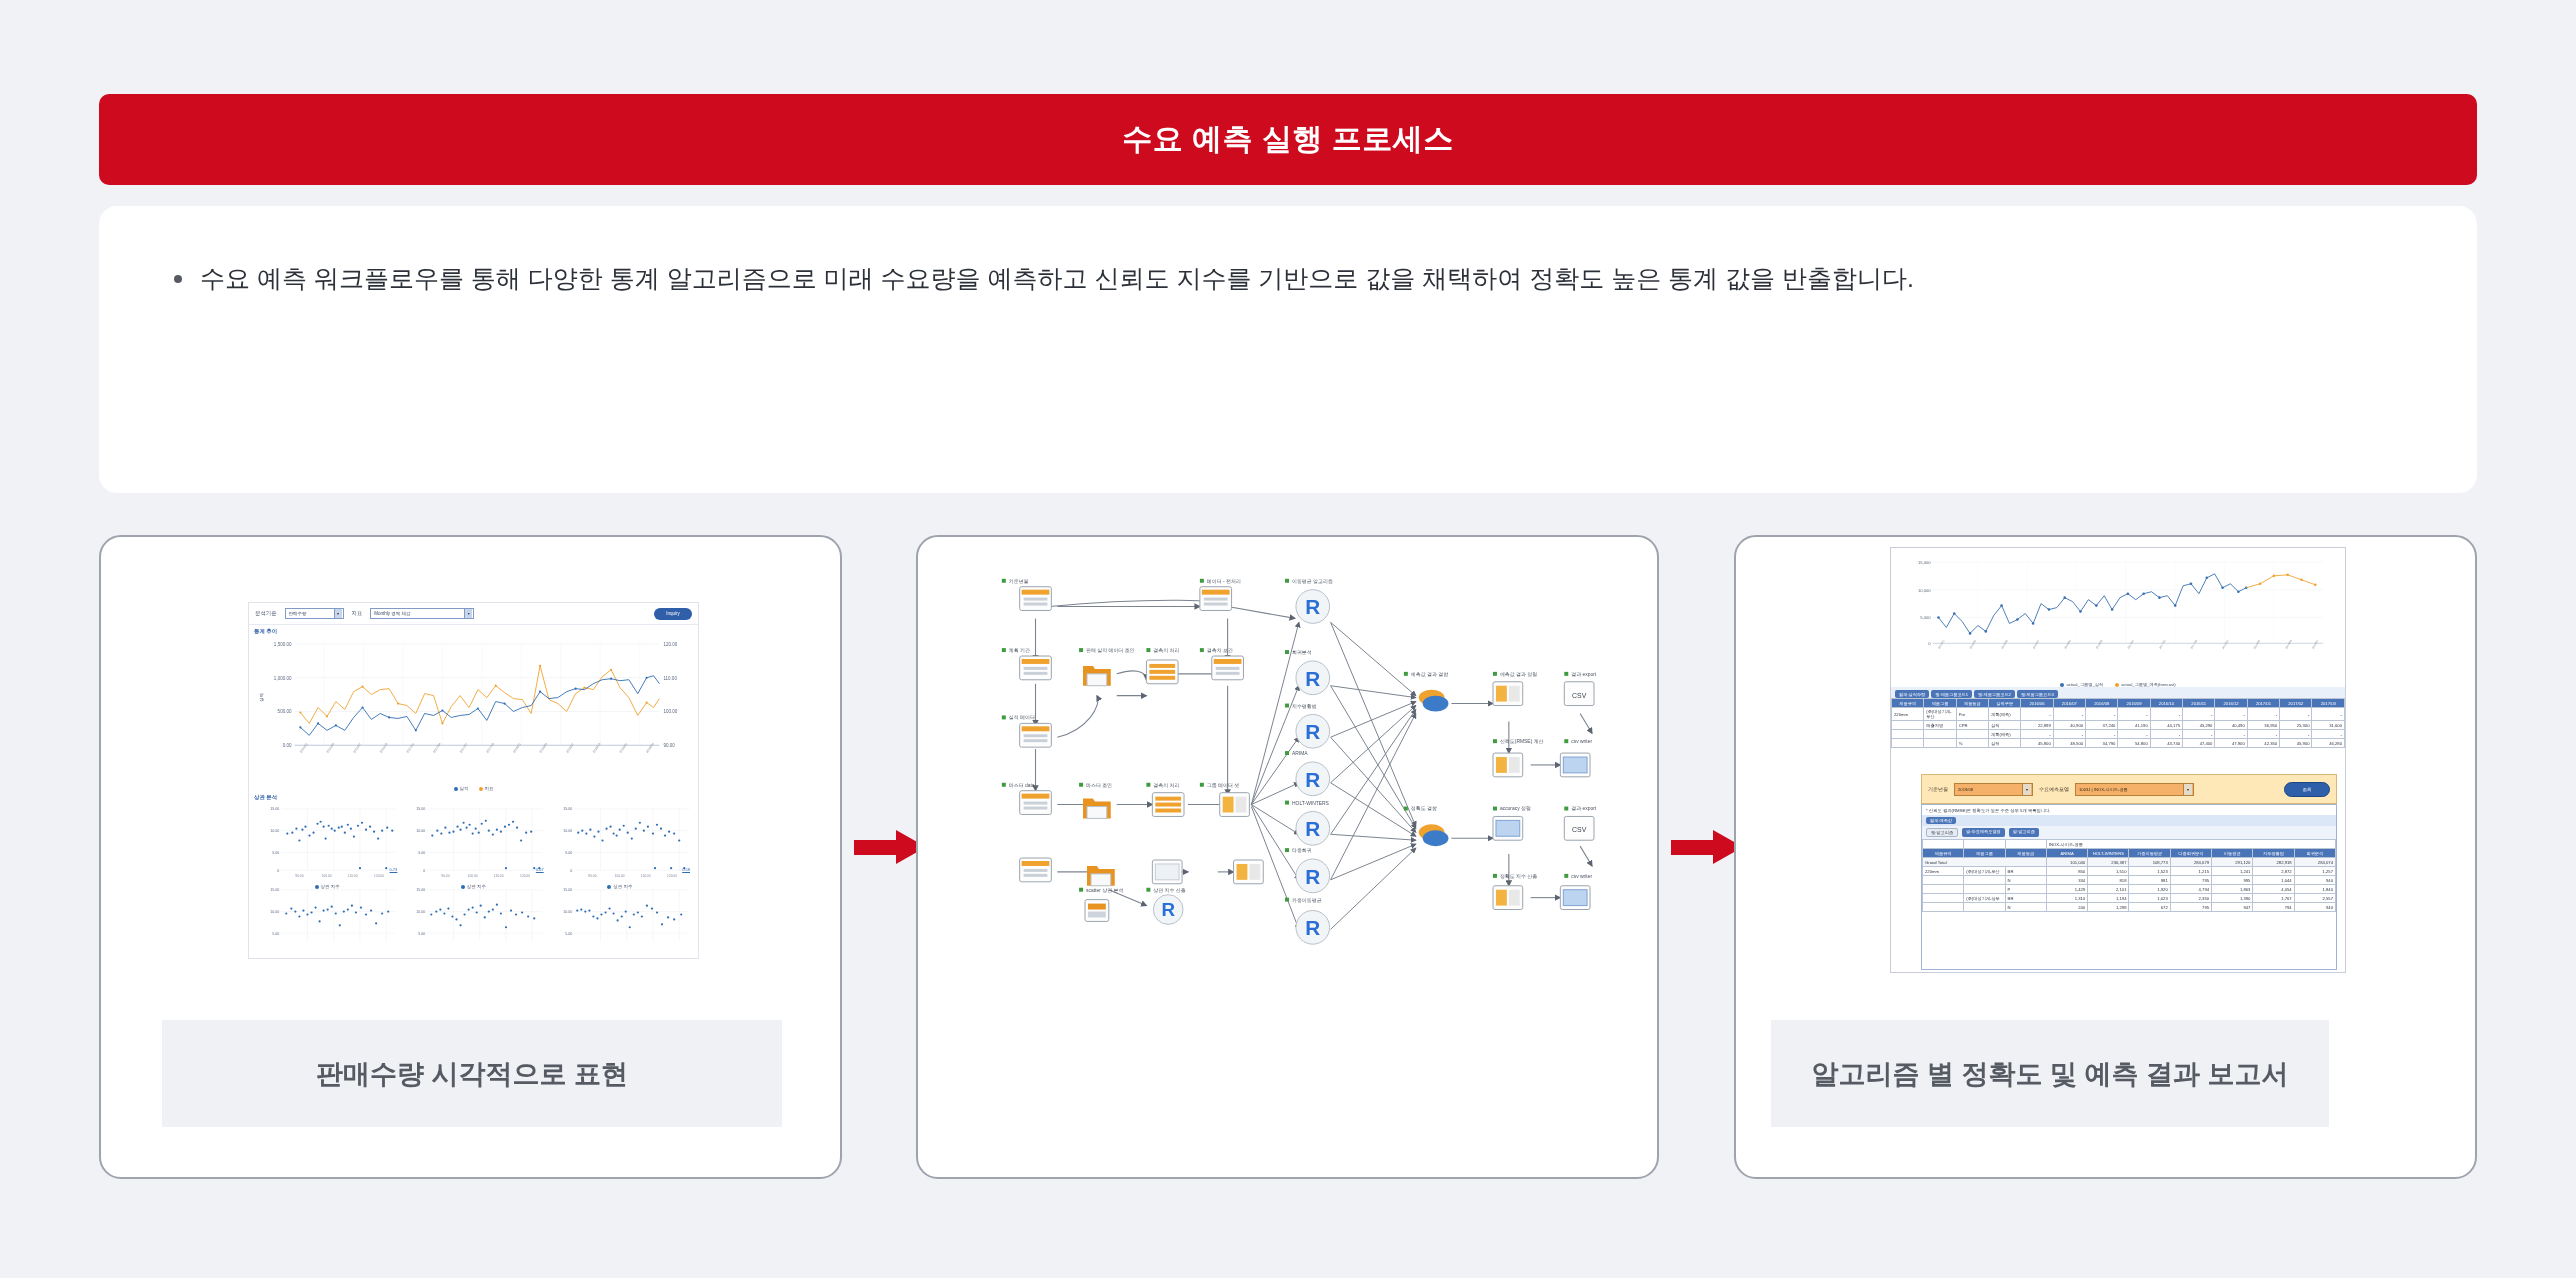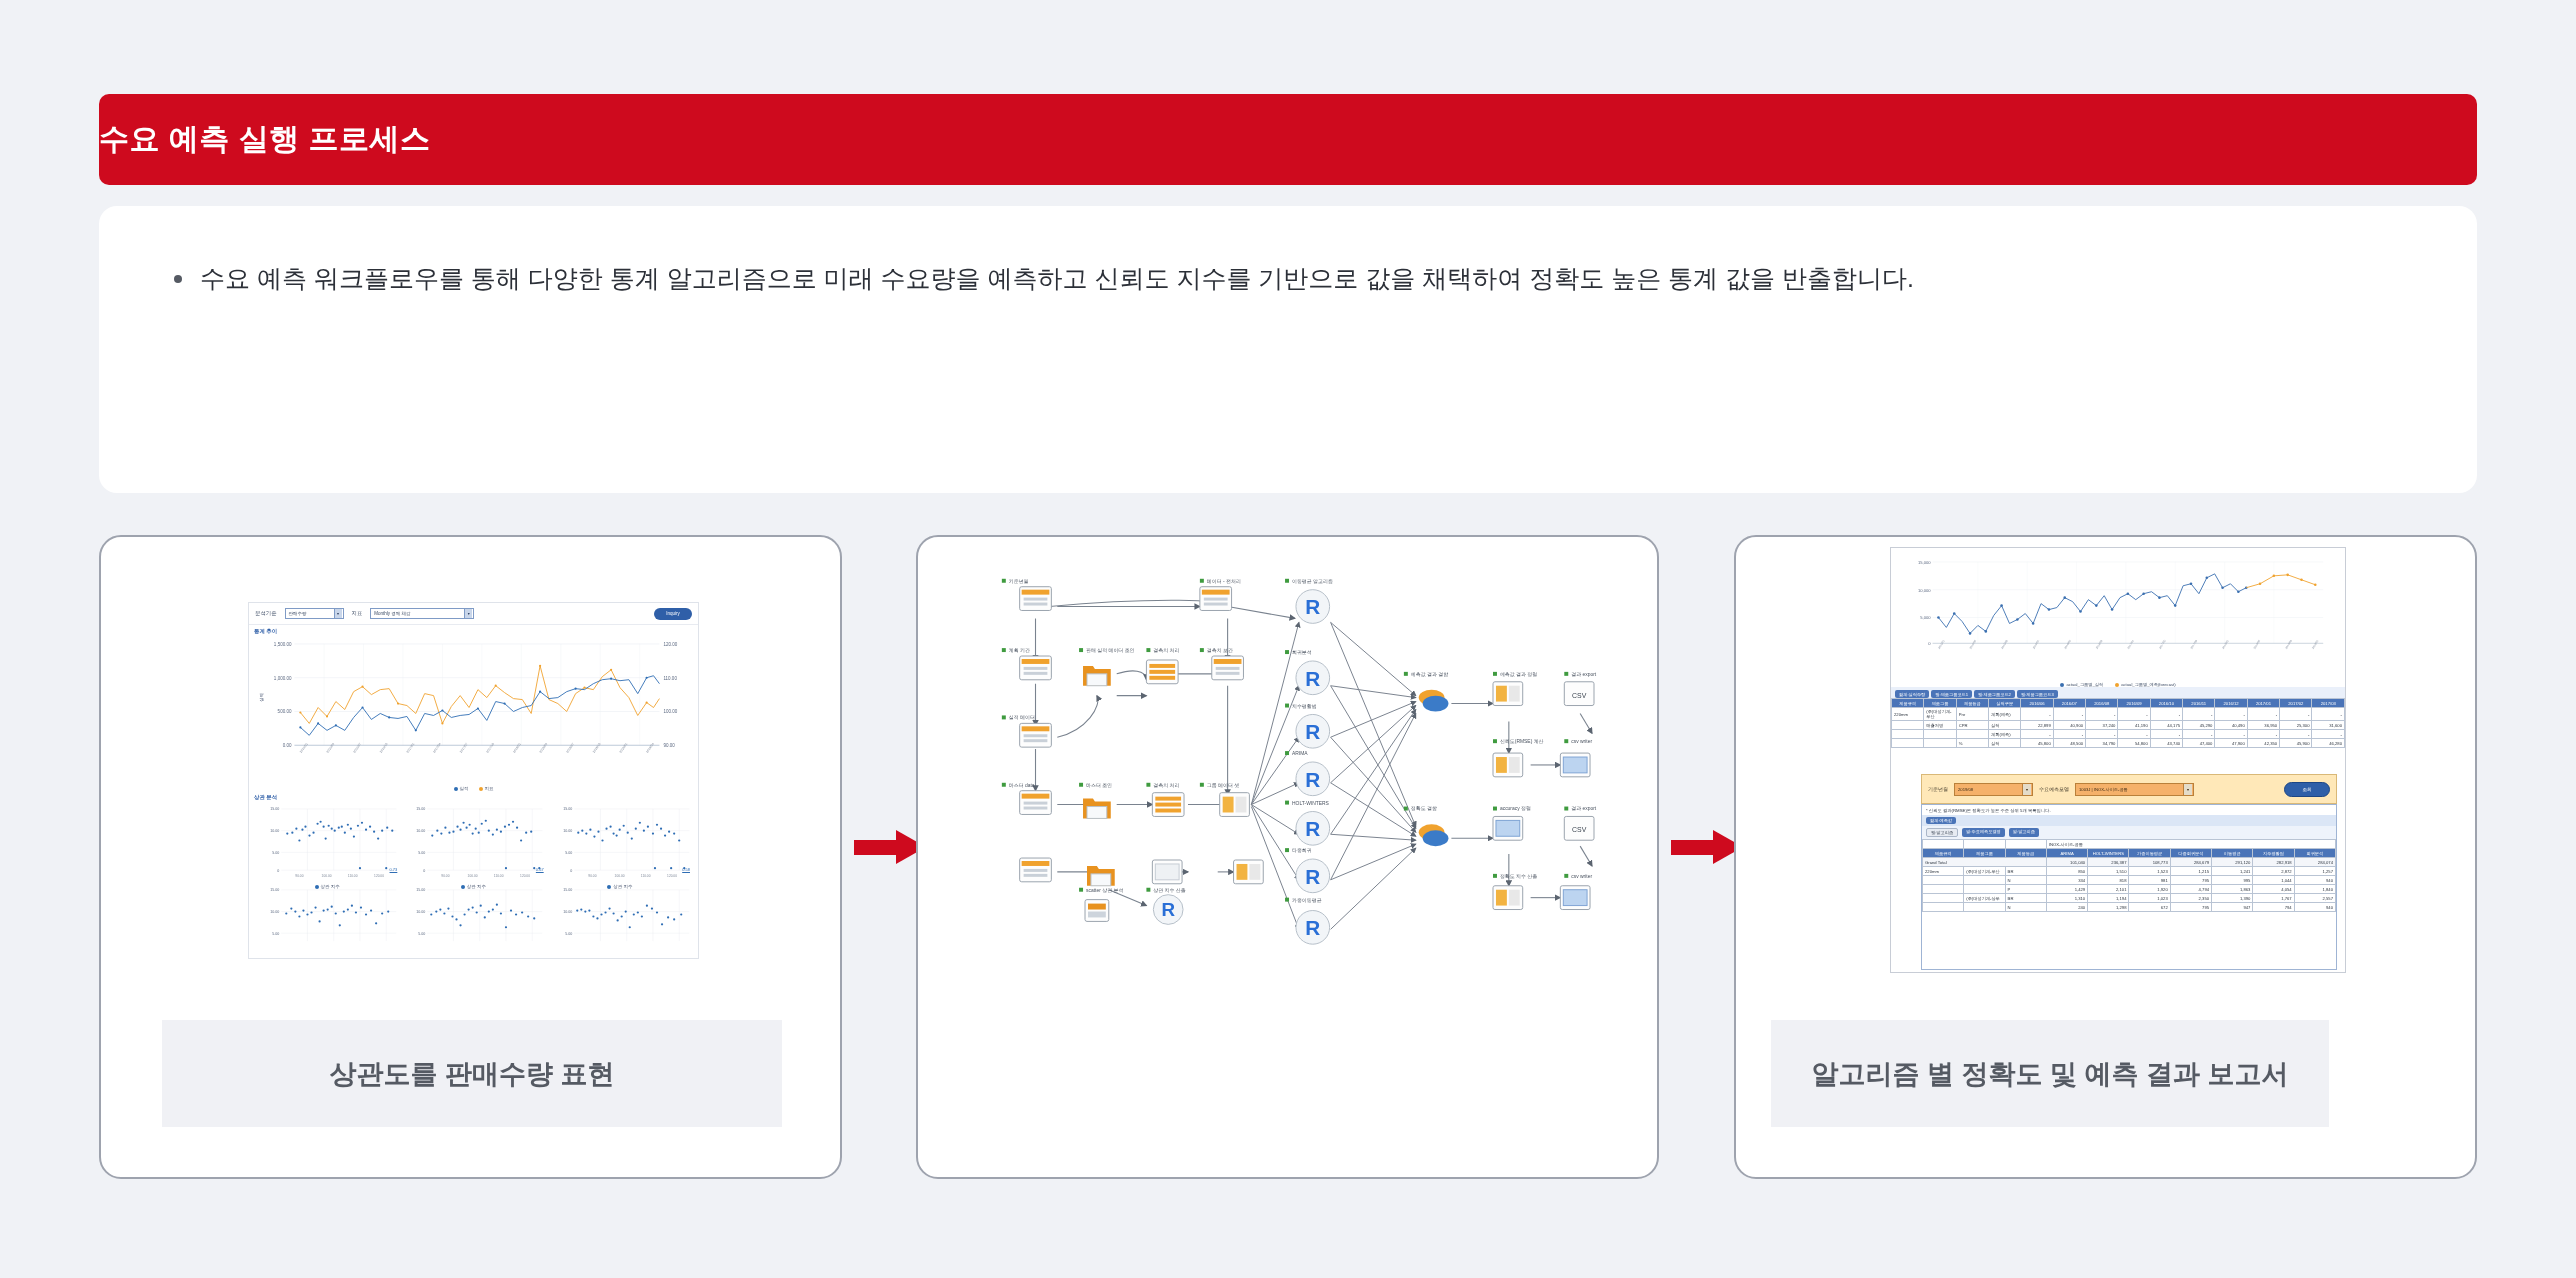--- a/index.html
+++ b/index.html
@@ -11,21 +11,21 @@
     overflow: hidden;
   }
   .page { position: relative; width: 2576px; height: 1278px; }
 
   
   .banner {
     position: absolute; left: 99px; top: 94px;
     width: 2378px; height: 91px;
     background: #ce0a1e;
     border-radius: 10px;
-    display: flex; align-items: center; justify-content: flex-start;
+    display: flex; align-items: center; justify-content: center;
   }
   .banner-title {
     color: #ffffff; font-size: 30px; font-weight: bold; letter-spacing: 0.5px;
   }
 
   
   .desc-panel {
     position: absolute; left: 99px; top: 206px;
     width: 2378px; height: 287px;
     background: #ffffff; border-radius: 18px;
@@ -623,21 +623,21 @@
                     <circle cx="125" cy="36" r="1.1"></circle>
                     <circle cx="132" cy="31" r="1.1"></circle>
                 </g>
               </svg>
             </div>
           </div>
 
         </div>
       </div>
       <div class="caption">
-        <div class="main">상관도를 판매수량 표현</div>
+        <div class="main">판매수량 시각적으로 표현</div>
       </div>
     </div>
 
     <div class="arrow a1">
       <span class="shaft"></span>
         <span class="head"></span>
     </div>
 
     <div class="card c2">
       <div class="thumb">

